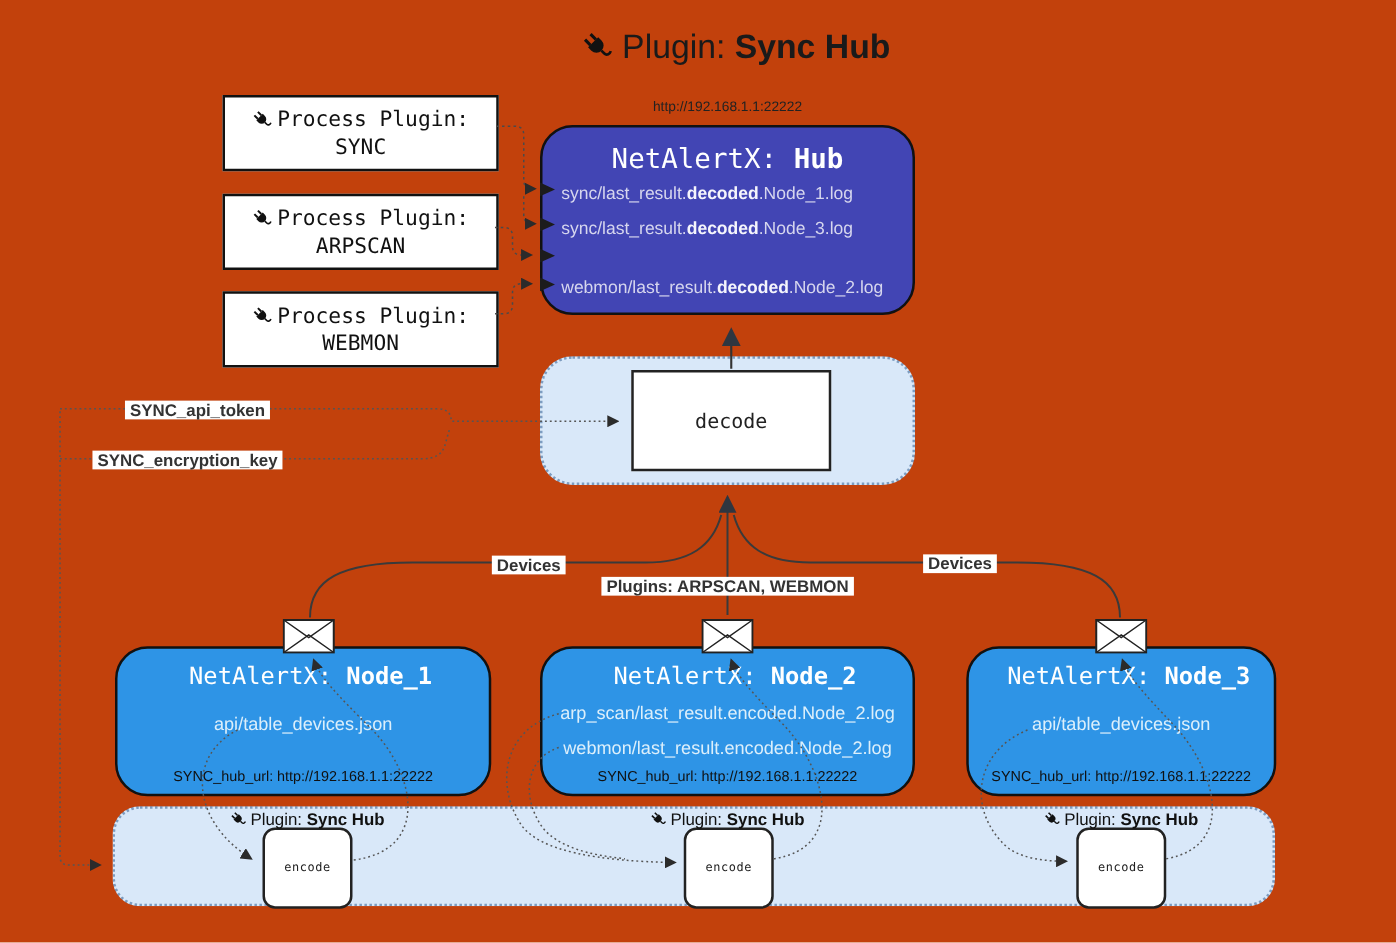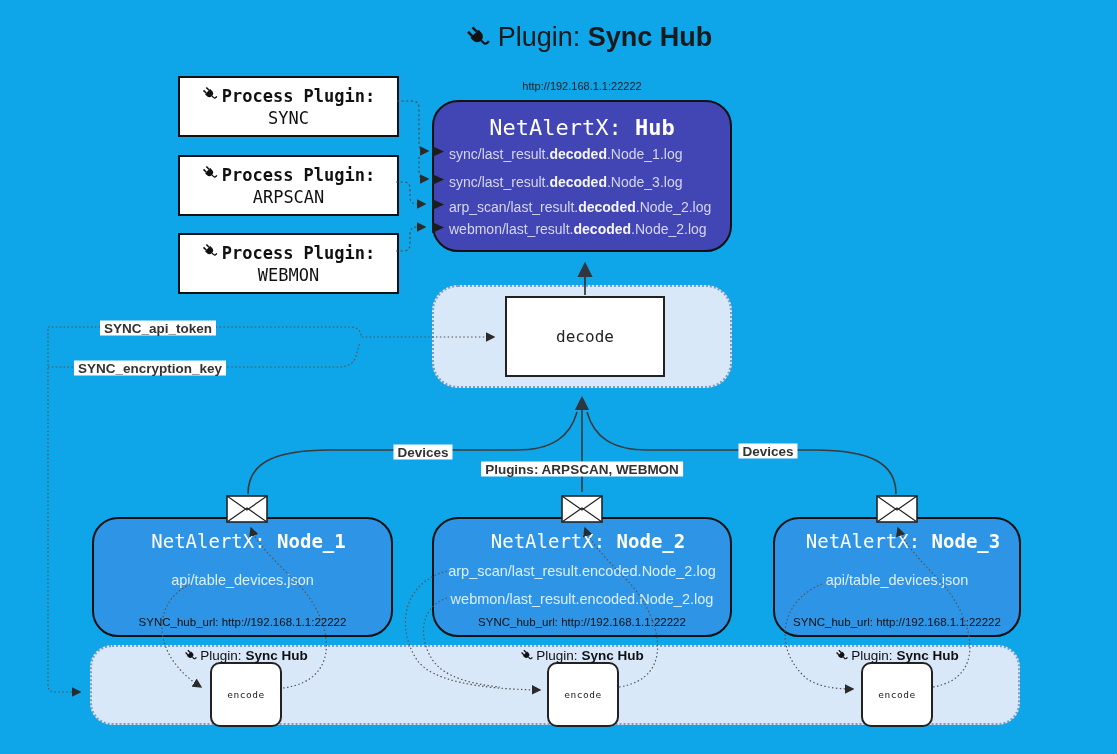--- a/index.html
+++ b/index.html
@@ -1,30 +1,30 @@
 <!DOCTYPE html>
 <html style="--hub-bg: #4245b4; --node-bg: #2e94e6; --band-bg: #d9e8f9; --band-border: #7d9cc0; --accent-text: #d6d6ee;"><head>
 <meta charset="utf-8">
 <style>
   html,body{margin:0;padding:0;background:#fff;}
-  .canvas{position:relative;width:1117px;height:754px;background:#0ea5e9;
+  .canvas{position:relative;width:1117px;height:754px;background:#c2410c;
           font-family:"Liberation Sans",sans-serif;overflow:hidden;color:#1a1a1a;}
   .abs{position:absolute;}
   svg.overlay{position:absolute;left:0;top:0;z-index:3;pointer-events:none;}
 
   
   .title{left:589px;top:22px;transform:translateX(-50%);display:flex;align-items:center;gap:7px;
          font-size:27px;z-index:4;white-space:nowrap;}
   .title b{font-weight:700;}
 
   
   .pbox{width:217px;height:57px;border:2px solid #111;background:#fff;z-index:2;
         display:flex;flex-direction:column;justify-content:center;align-items:center;
         font-family:"DejaVu Sans Mono",monospace;font-size:17px;color:#111;}
-  .pbox-row{display:flex;gap:4px;font-weight:bold;}
+  .pbox-row{display:flex;align-items:center;gap:4px;}
   .pbox-name{margin-top:2px;}
 
   
   .hub-url{left:582px;top:80px;transform:translateX(-50%);font-size:11px;color:#222;z-index:4;white-space:nowrap;}
   .hub{left:432px;top:100px;width:300px;height:152px;background:var(--hub-bg,#4245b4);
        border:2px solid #111;border-radius:26px;z-index:2;box-sizing:border-box;}
   .hub-title{position:absolute;left:0;right:0;top:13px;text-align:center;color:#fff;
              font-family:"DejaVu Sans Mono",monospace;font-size:22px;white-space:nowrap;}
   .hub-title b{font-weight:700;}
   .hub-line{position:absolute;left:15px;right:4px;color:var(--accent-text,#d6d6ee);
@@ -171,21 +171,20 @@
     <div class="pbox-name">WEBMON</div>
   </div>
 
   <div class="abs hub-url">http://192.168.1.1:22222</div>
   <div class="abs hub">
     <div class="hub-title">
       <span>NetAlertX:</span> <b>Hub</b>
     </div>
     <div class="hub-line" style="top:44px;"><span>sync/last_result.</span><b>decoded</b><span>.Node_1.log</span></div>
     <div class="hub-line" style="top:72px;"><span>sync/last_result.</span><b>decoded</b><span>.Node_3.log</span></div>
-    <div class="hub-line" style="top:97px;"><span>arp_scan/last_result.</span><b>decoded</b><span>.Node_2.log</span></div>
     <div class="hub-line" style="top:119px;"><span>webmon/last_result.</span><b>decoded</b><span>.Node_2.log</span></div>
   </div>
 
   <div class="abs blueband decode-band"></div>
   <div class="abs white-box decode-box">
     <span>decode</span>
   </div>
 
   <div class="abs lbl" style="left:158px;top:328px;">SYNC_api_token</div>
   <div class="abs lbl" style="left:150px;top:368px;">SYNC_encryption_key</div>

